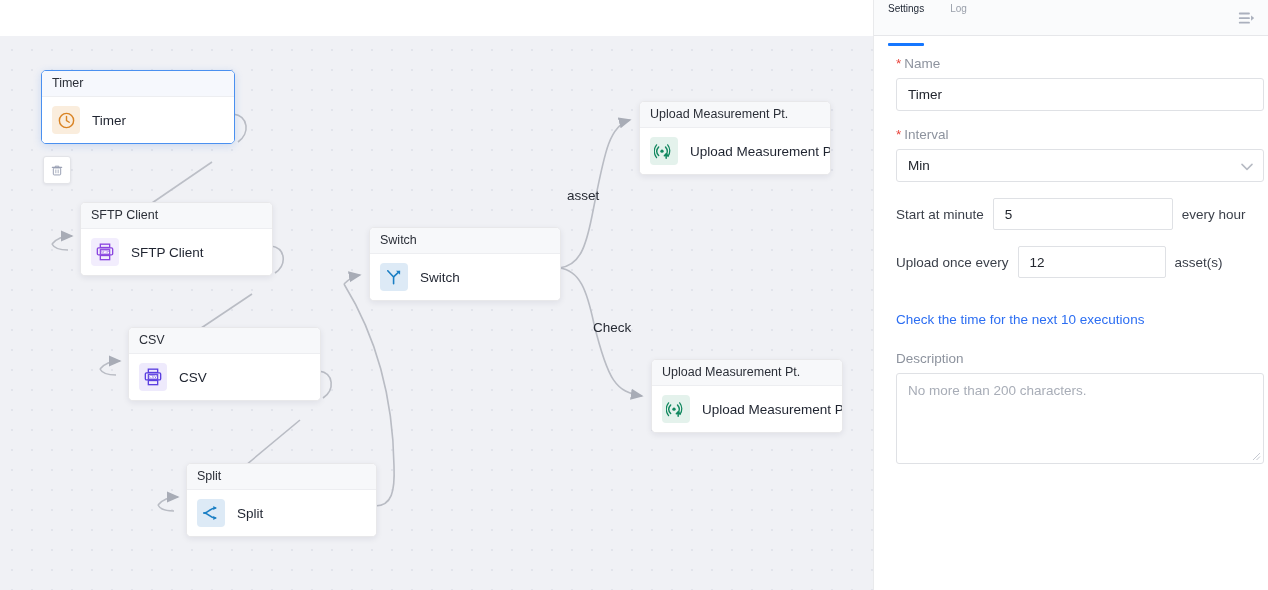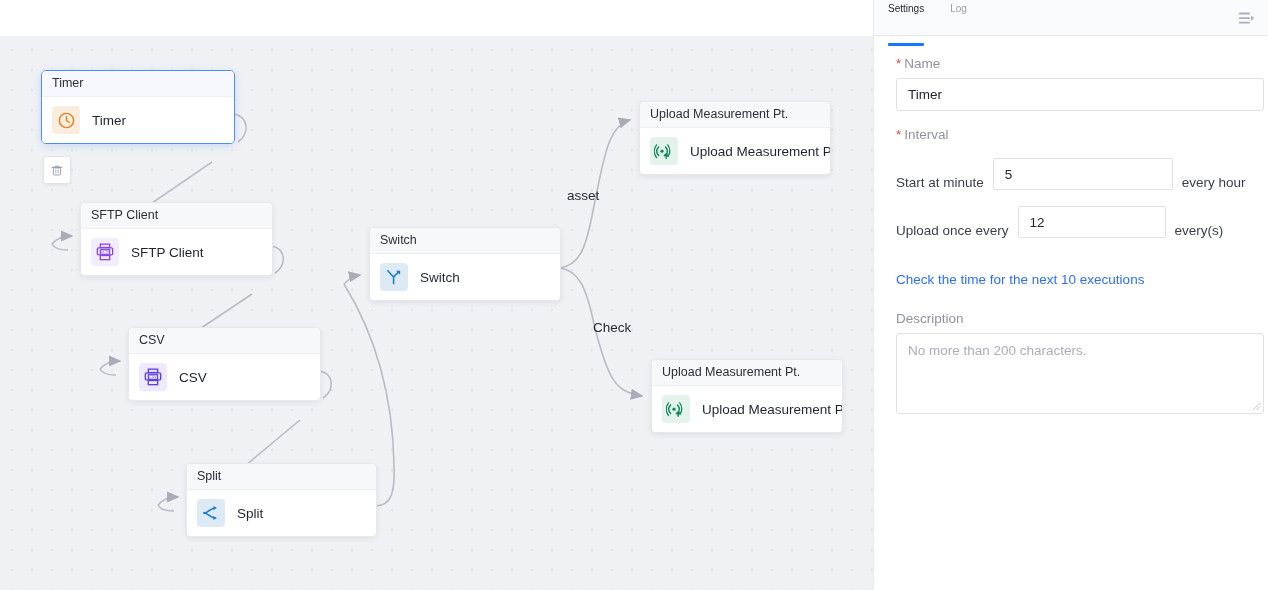--- a/index.html
+++ b/index.html
@@ -221,21 +221,21 @@
   .select .caret {
     position: absolute;
     right: 11px;
     top: 50%;
     transform: translateY(-50%);
     pointer-events: none;
   }
 
   .row {
     display: flex;
-    align-items: flex-end;
+    align-items: center;
     margin-bottom: 16px;
     gap: 0;
   }
   .row-text {
     font-size: 13.5px;
     color: #3a3f49;
     white-space: nowrap;
   }
   .row .input-sm {
     height: 32px;
@@ -255,21 +255,21 @@
     font-size: 13.5px;
     color: #2c6ef2;
     cursor: pointer;
     margin-top: 18px;
     margin-bottom: 24px;
     white-space: nowrap;
   }
 
   .textarea {
     width: 100%;
-    height: 81px;
+    height: 91px;
     box-sizing: border-box;
     border: 1px solid #dfe1e5;
     border-radius: 3px;
     padding: 9px 11px;
     font-size: 13.5px;
     font-family: "Liberation Sans", sans-serif;
     color: #22262e;
     resize: none;
     outline: none;
   }
@@ -468,34 +468,42 @@
 
       
       <div class="field">
         <label class="field-label"><span class="req">*</span><span>Name</span></label>
         <input class="input" type="text" value="Timer" style="">
       </div>
 
       
       <div class="field">
         <label class="field-label"><span class="req">*</span><span>Interval</span></label>
+        <div class="select">
+          <input class="input" type="text" readonly="" value="Min" style="">
+          <span class="caret">
+            <svg width="12" height="8" viewBox="0 0 12 8" fill="none" xmlns="http://www.w3.org/2000/svg">
+              <path d="M1 1.4 L6 6.4 L11 1.4" stroke="#b6bac3" stroke-width="1.5" stroke-linecap="round" stroke-linejoin="round"></path>
+            </svg>
+          </span>
+        </div>
       </div>
 
       
       <div class="row">
         <span class="row-text">Start at minute</span>
         <input class="input-sm" type="text" style="width: 180px; margin: 0px 9px;" value="5">
         <span class="row-text">every hour</span>
       </div>
 
       
       <div class="row">
         <span class="row-text">Upload once every</span>
         <input class="input-sm" type="text" style="width: 148px; margin: 0px 9px;" value="12">
-        <span class="row-text">every(s)</span>
+        <span class="row-text">asset(s)</span>
       </div>
 
       
 
       
       <a class="link">Check the time for the next 10 executions</a>
 
       
       <div class="field desc-wrap">
         <label class="field-label">Description</label>

